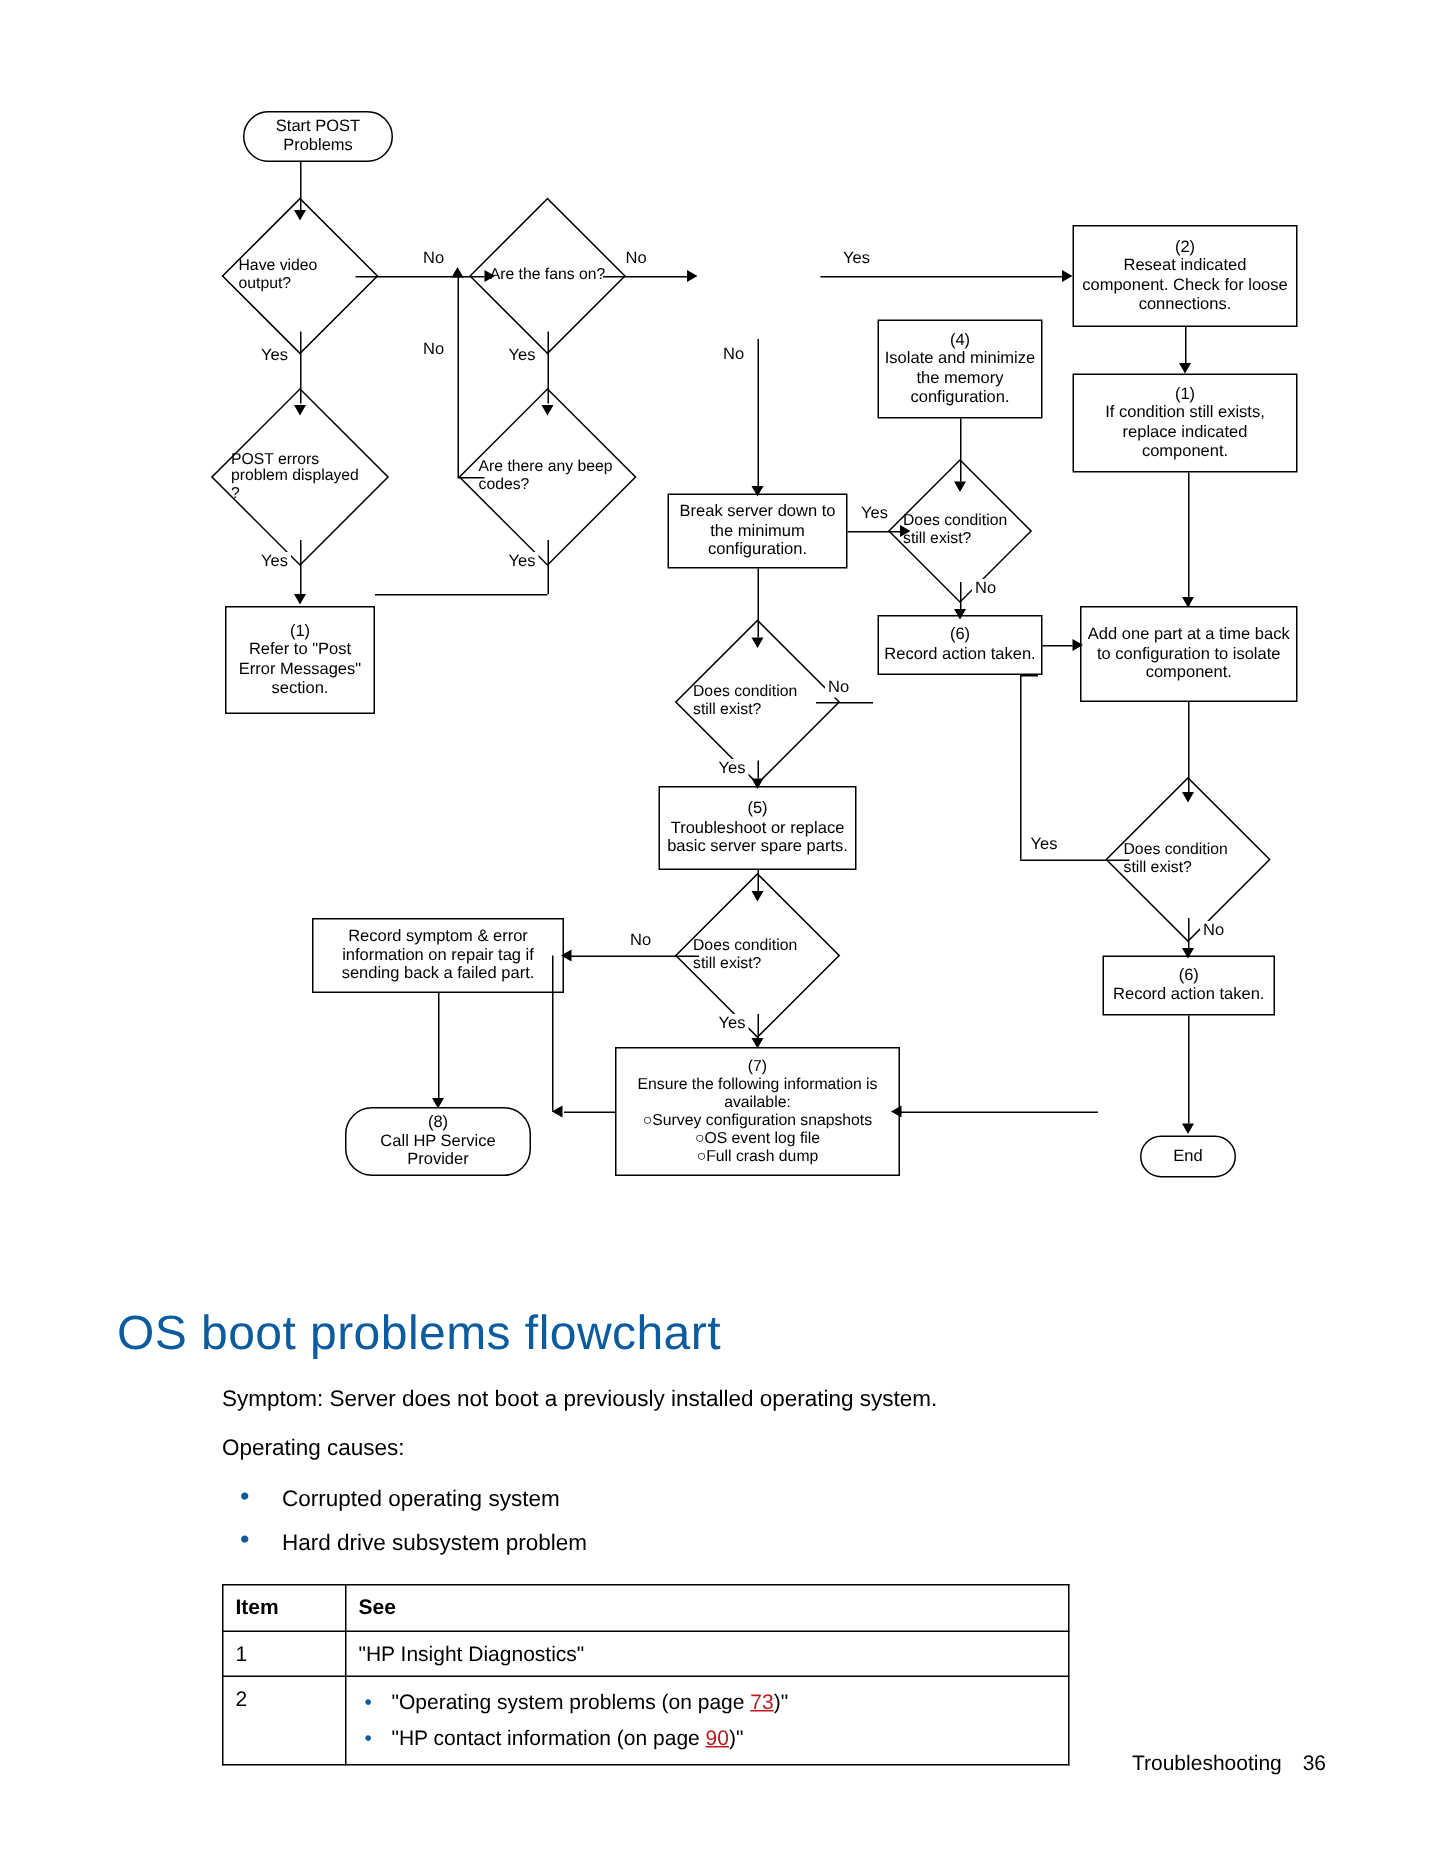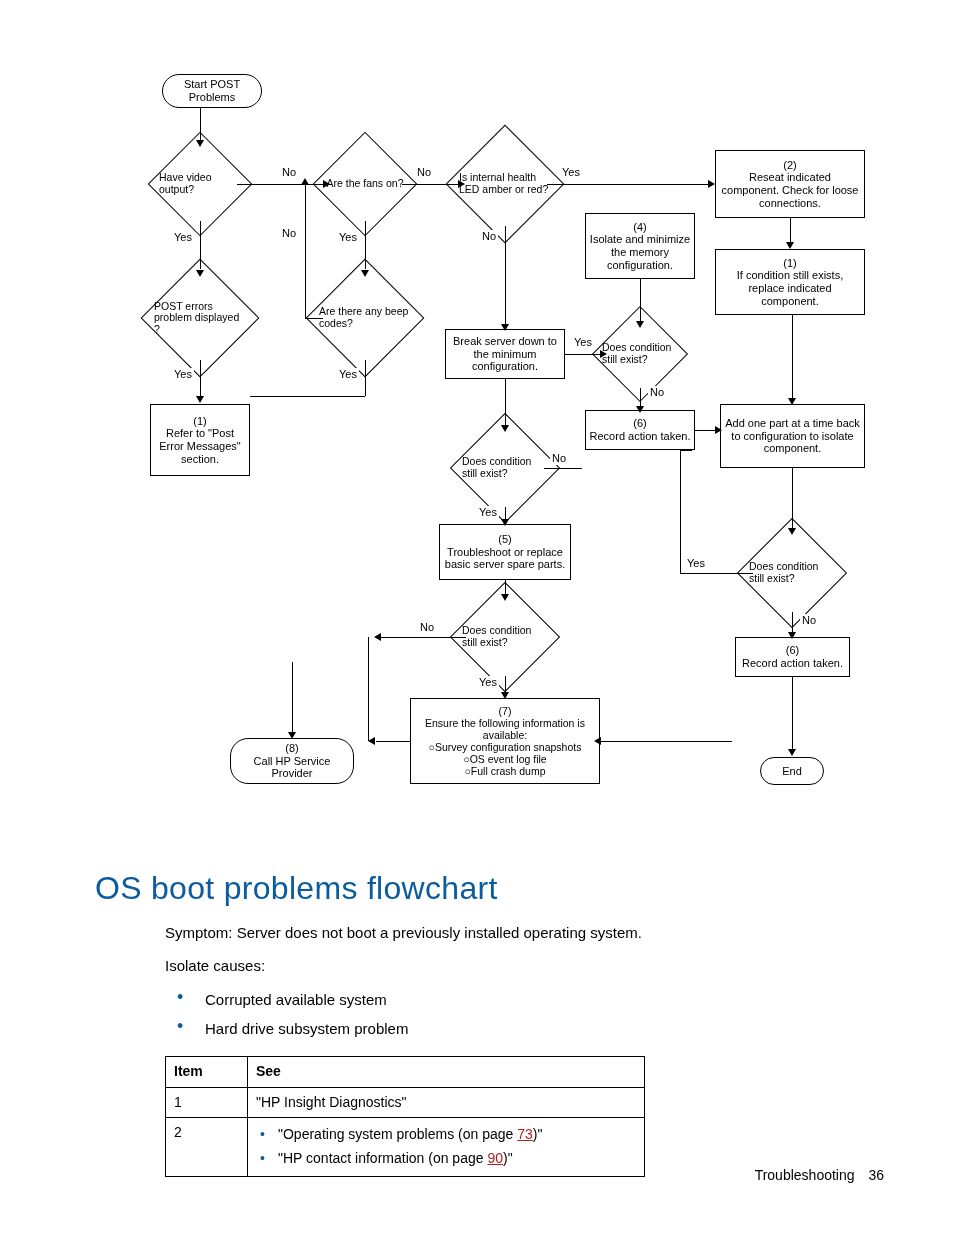--- a/index.html
+++ b/index.html
@@ -27,21 +27,20 @@
     font-size: 14px;
   }
   .footer .pg { margin-left: 10px; }
 
   
   .textblock {
     position: absolute;
     left: 78px;
     top: 870px;
     width: 800px;
-    margin-left: 17px;
   }
   h1 {
     font-family: "Segoe UI Light","Segoe UI", Arial, sans-serif;
     font-weight: 300;
     color: #0b5c9e;
     font-size: 32px;
     margin: 0 0 14px 0;
     letter-spacing: .3px;
   }
   .body { margin-left: 70px; font-size: 15px; line-height: 1.55; }
@@ -54,21 +53,21 @@
     left: 12px;
     top: 0;
     color: #0b5c9e;
     font-size: 18px;
     line-height: 1;
   }
 
   
   table.ref {
     border-collapse: collapse;
-    width: 480px;
+    width: 565px;
     font-size: 14px;
   }
   table.ref th, table.ref td {
     border: 1px solid #000;
     padding: 4px 8px;
     text-align: left;
     vertical-align: top;
   }
   table.ref th:first-child { width: 65px; }
   a.pagelink { color: #b91c1c; text-decoration: underline; }
@@ -164,24 +163,20 @@
     </div>
 
     <div class="hline" style="left:272px; top:110px; width:56px;"></div>
     <div class="arr right" style="left:328px; top:106px;"></div>
     <span class="lbl" style="left:285px; top:92px;">No</span>
 
     <div class="vline" style="left:235px; top:147px; height:48px;"></div>
     <div class="arr down" style="left:231px; top:196px;"></div>
     <span class="lbl" style="left:207px; top:157px;">Yes</span>
 
-    <div class="diamond-wrap" style="left:333px; top:68px; width:84px; height:84px;">
-      <div class="shape"></div>
-      <div class="label">Is internal health LED amber or red?</div>
-    </div>
 
     <div class="hline" style="left:417px; top:110px; width:161px;"></div>
     <div class="arr right" style="left:578px; top:106px;"></div>
     <span class="lbl" style="left:430px; top:92px;">Yes</span>
 
     <div class="vline" style="left:375px; top:152px; height:30px;"></div>
     <span class="lbl" style="left:350px; top:156px;">No</span>
 
     <div class="vline" style="left:375px; top:182px; height:68px;"></div>
     <div class="arr down" style="left:371px; top:250px;"></div>
@@ -321,20 +316,23 @@
     </div>
 
     <div class="hline" style="left:250px; top:563px; width:86px;"></div>
     <div class="arr left" style="left:244px; top:559px;"></div>
     <span class="lbl" style="left:288px; top:547px;">No</span>
 
     <div class="vline" style="left:375px; top:602px; height:16px;"></div>
     <div class="arr down" style="left:371px; top:618px;"></div>
     <span class="lbl" style="left:347px; top:602px;">Yes</span>
 
+    <div class="node process" style="left:78px; top:538px; width:168px; height:50px;">
+      <span>Record symptom &amp; error information on repair tag if sending back a failed part.</span>
+    </div>
 
     <div class="vline" style="left:162px; top:588px; height:70px;"></div>
     <div class="arr down" style="left:158px; top:658px;"></div>
 
     <div class="node process" style="left:280px; top:624px; width:190px; height:86px; white-space:pre-line; font-size:10.5px;">
       <span>(7)
 Ensure the following information is available:
 ○Survey configuration snapshots
 ○OS event log file
 ○Full crash dump</span>
@@ -351,23 +349,23 @@
       <span>(8)
 Call HP Service Provider</span>
     </div>
 
   </div>
 
   <div class="textblock">
     <h1>OS boot problems flowchart</h1>
     <div class="body">
       <p>Symptom: Server does not boot a previously installed operating system.</p>
-      <p>Isolate causes:</p>
+      <p>Operating causes:</p>
       <ul class="bullets">
-        <li><span>Corrupted available system</span></li>
+        <li><span>Corrupted operating system</span></li>
         <li><span>Hard drive subsystem problem</span></li>
       </ul>
 
       <table class="ref">
         <thead>
           <tr>
             <th>Item</th>
             <th>See</th>
           </tr>
         </thead>

